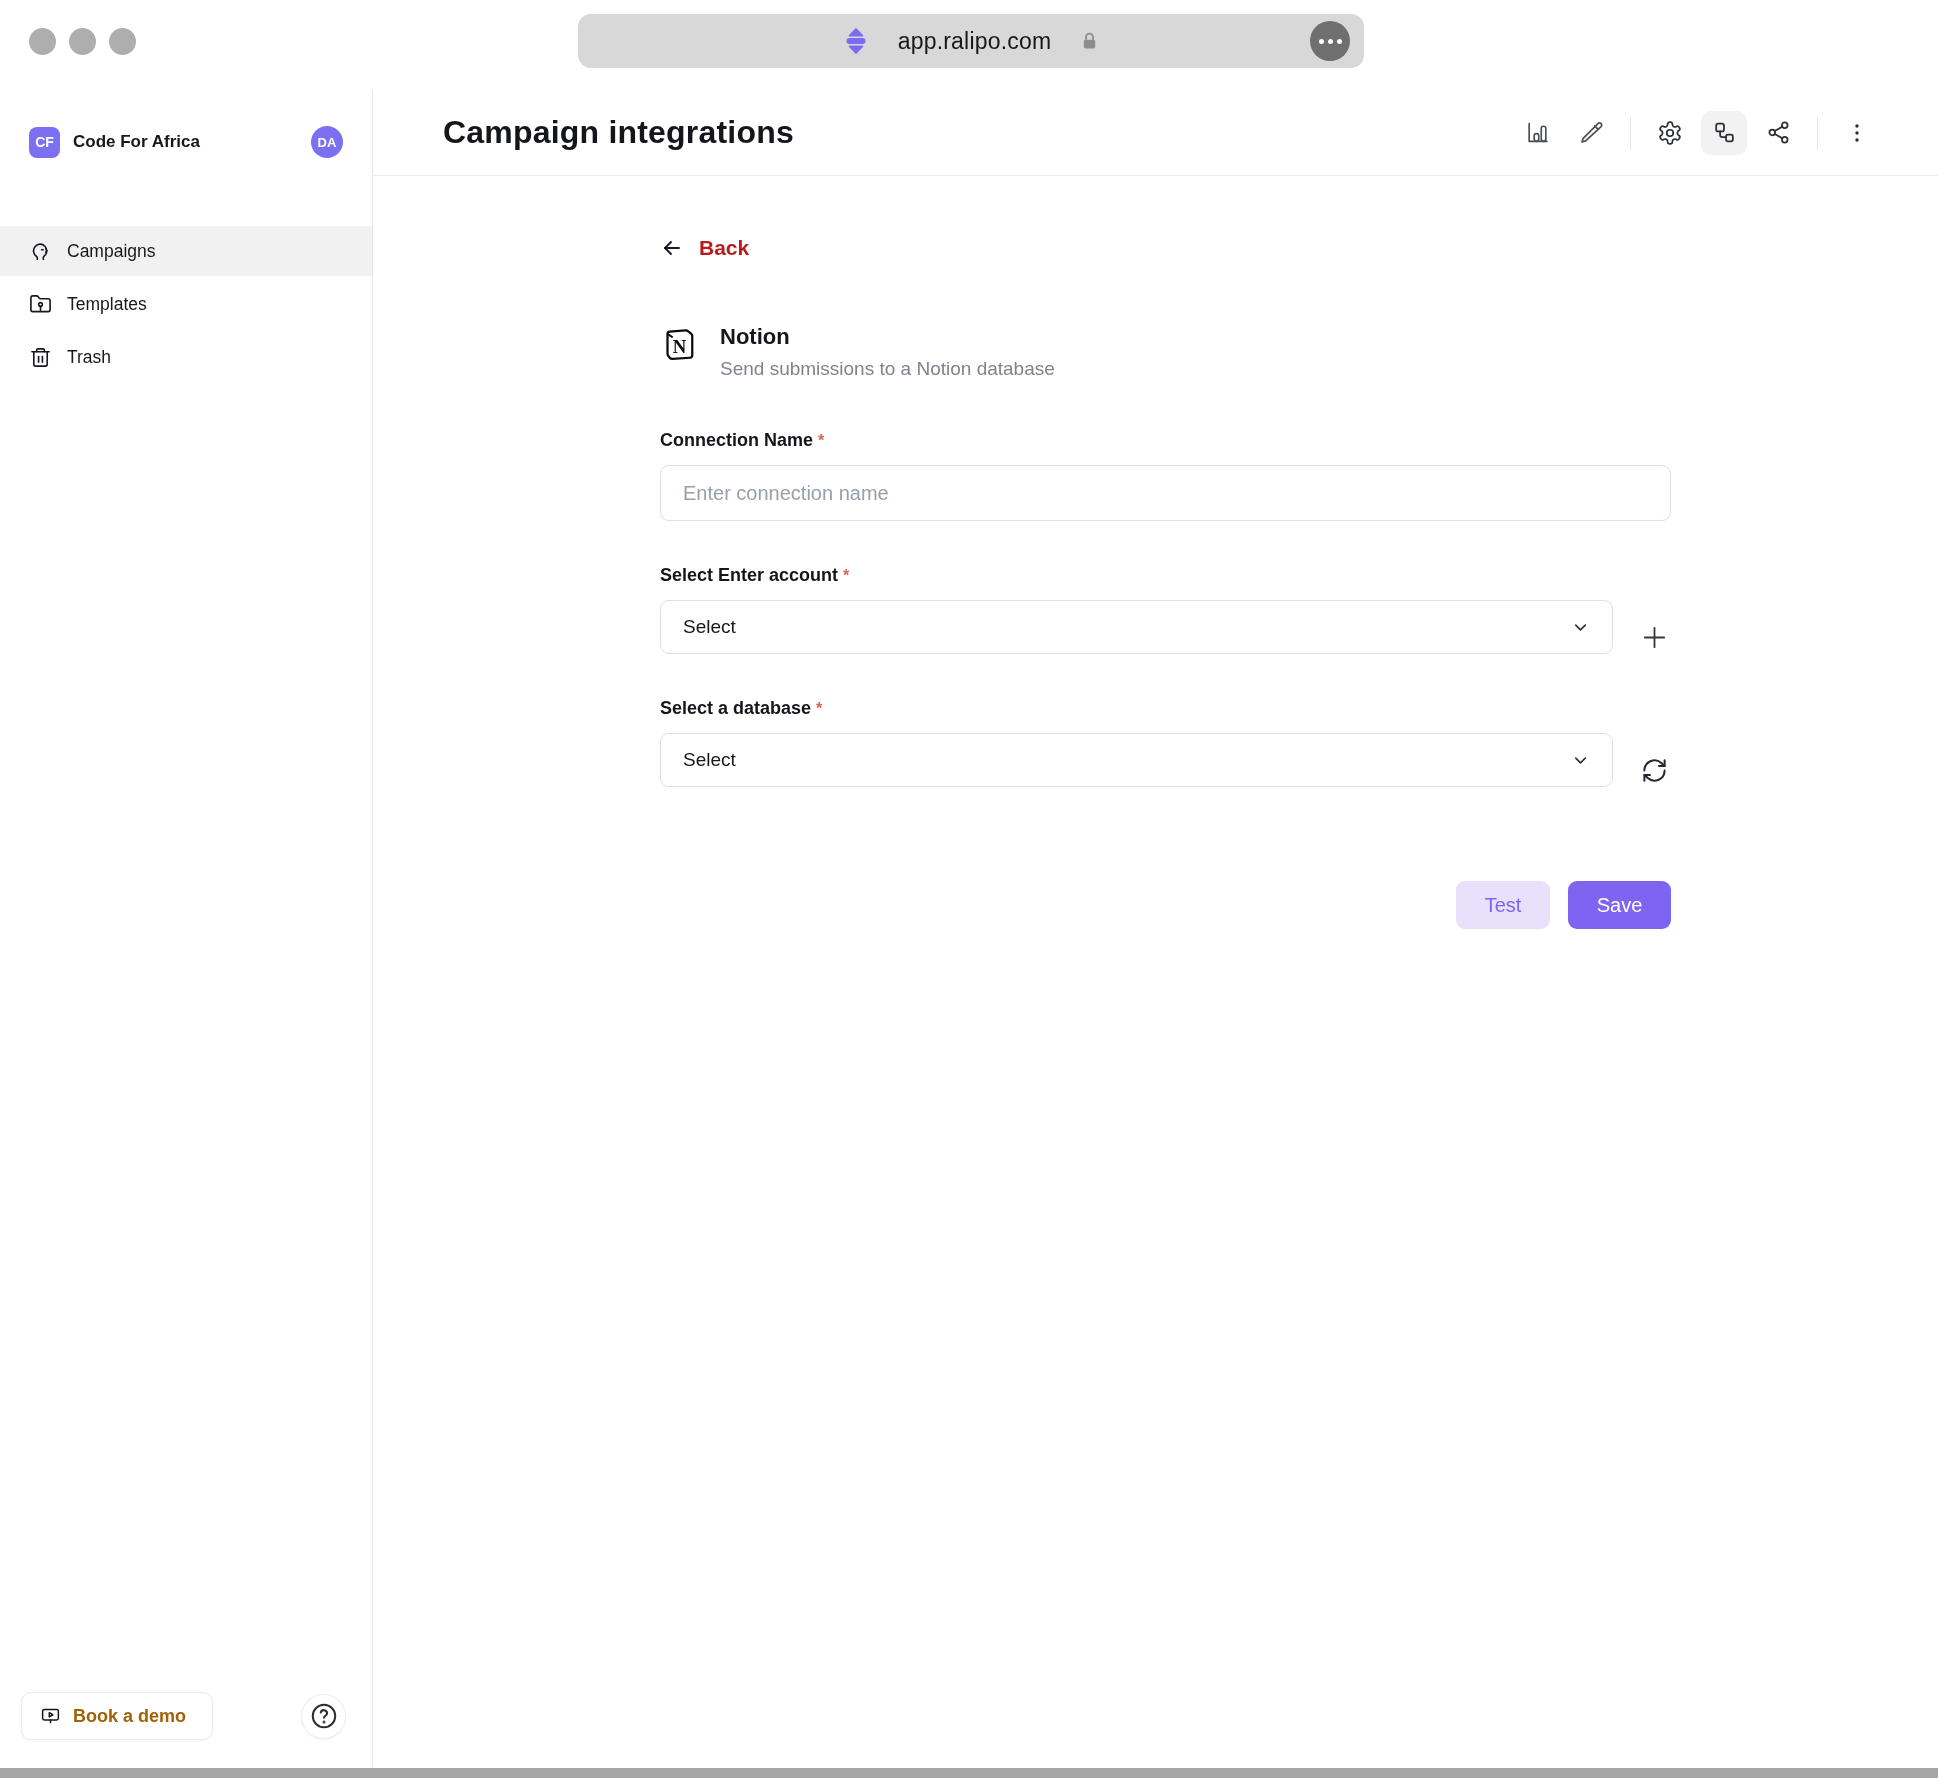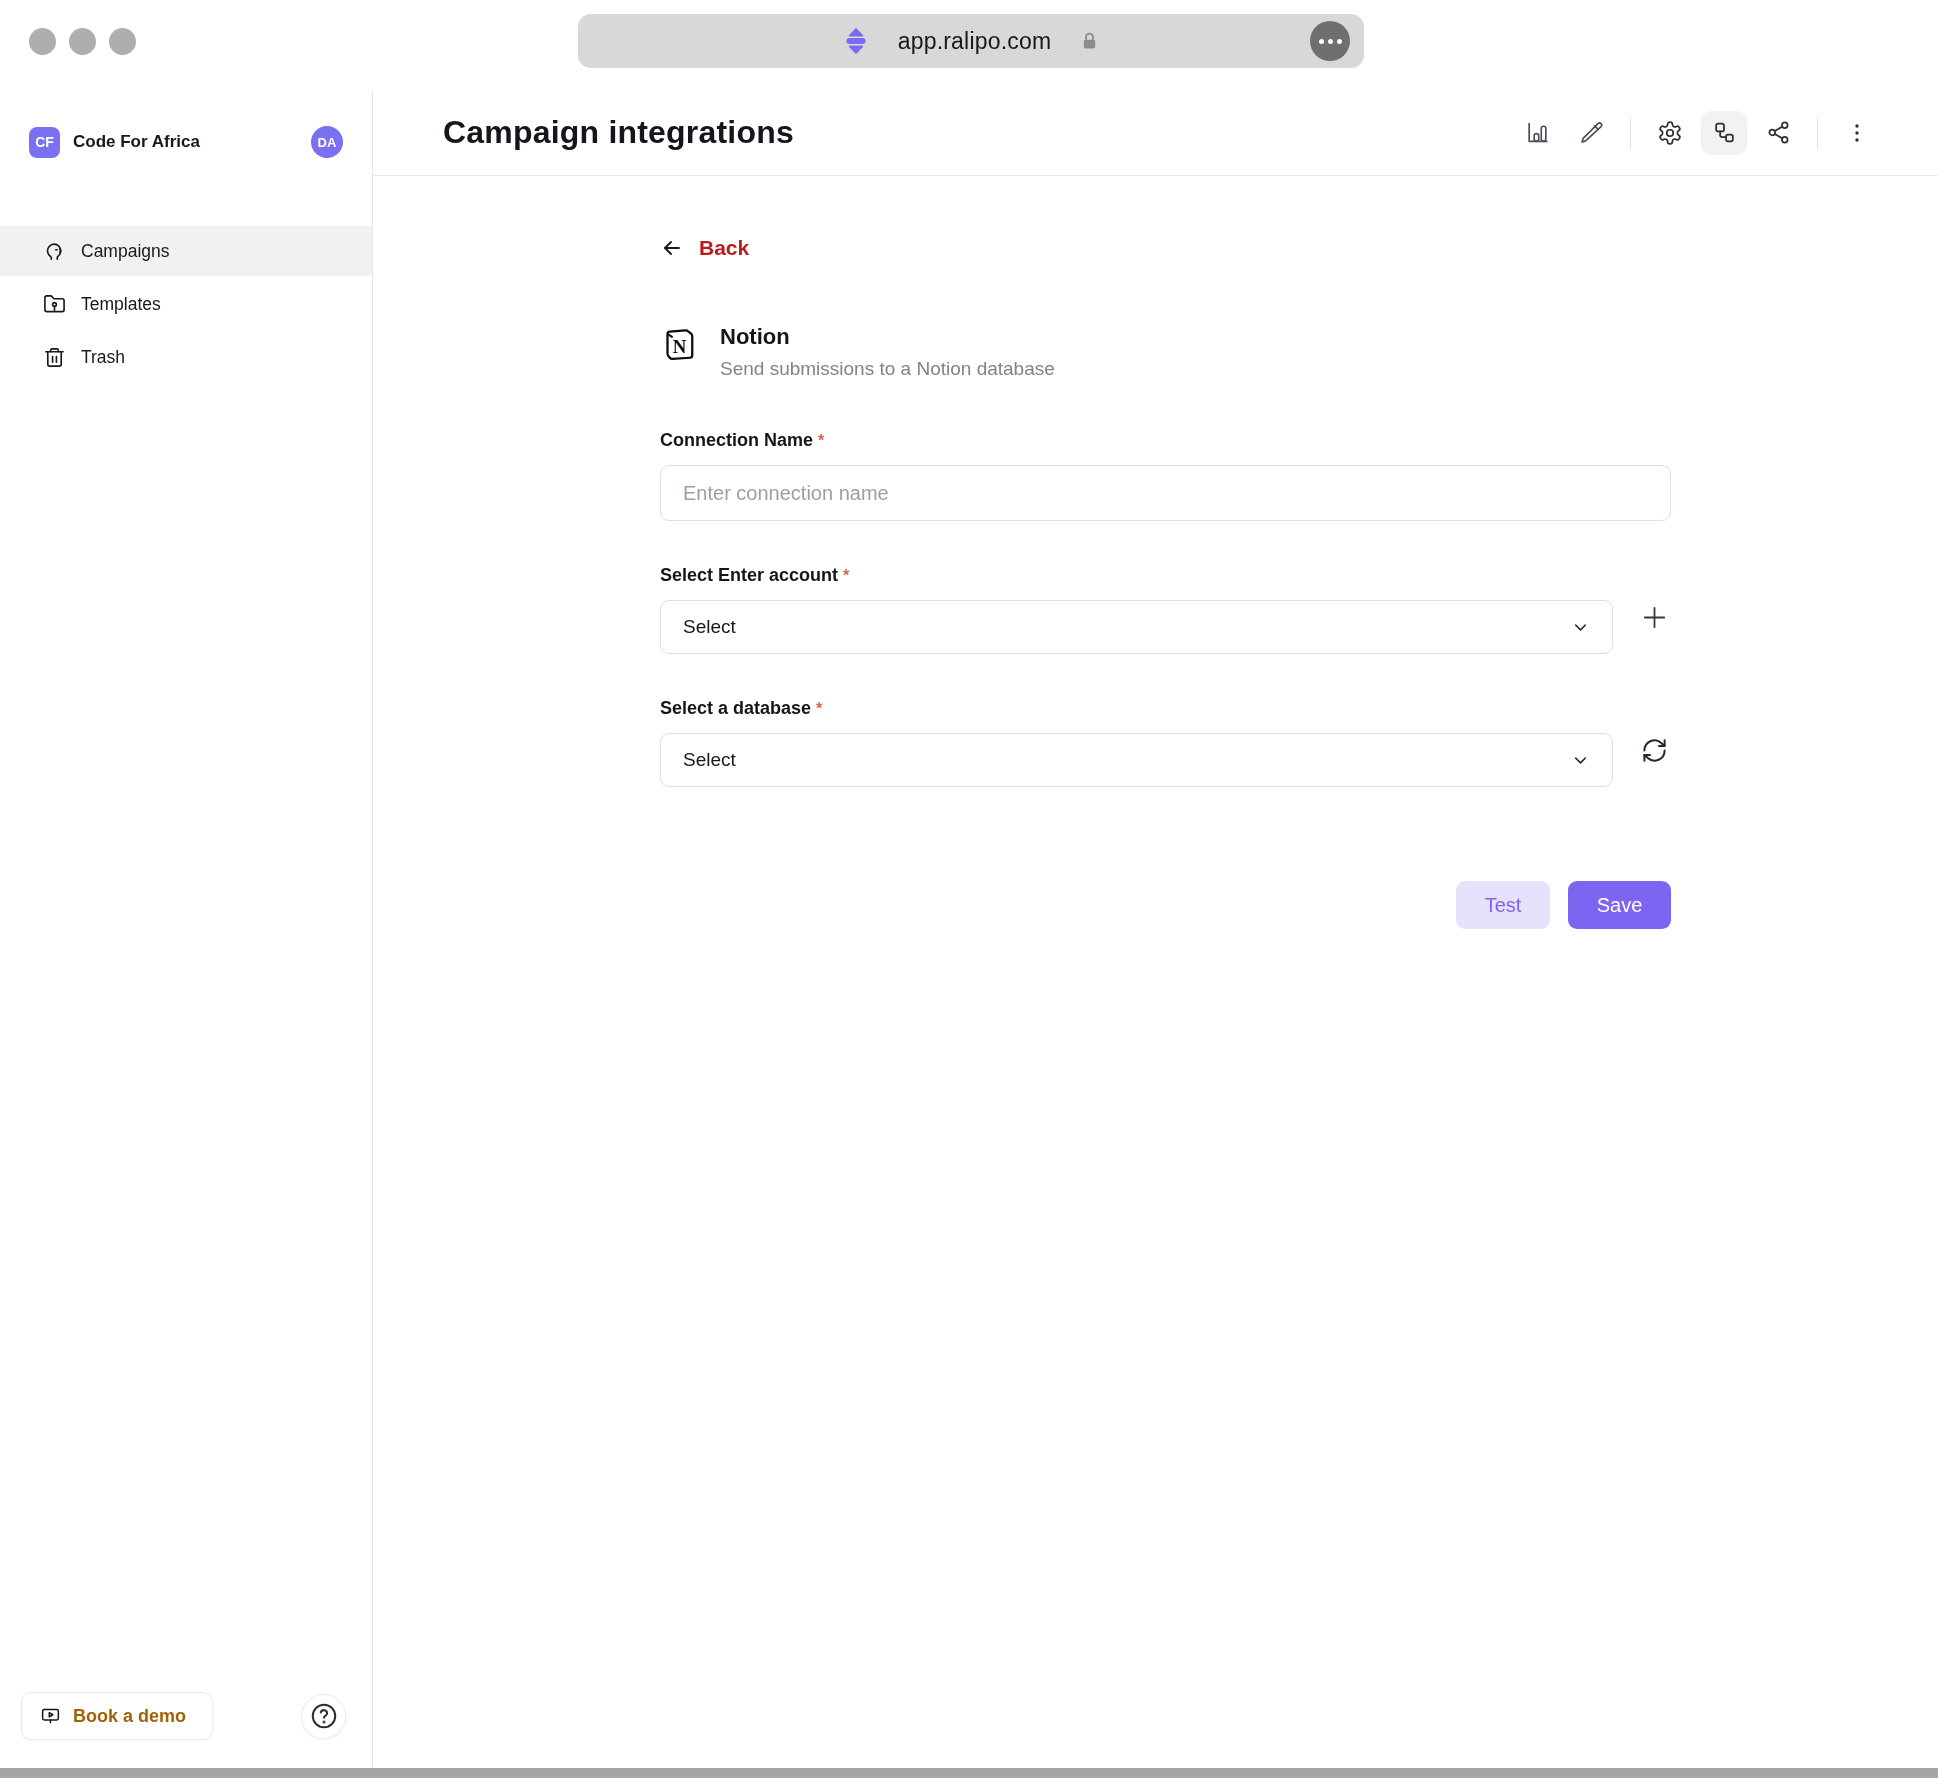--- a/index.html
+++ b/index.html
@@ -18,21 +18,21 @@
 
   
   .app { position:absolute; top:90px; left:0; right:0; bottom:10px; display:flex; }
 
   .sidebar { position:relative; width:373px; border-right:1px solid #e7e7e8; background:#fff; flex:none; }
   .workspace { margin:36px 29px 0 29px; display:flex; align-items:center; }
   .ws-badge { width:31px; height:31px; border-radius:8px; background:#7b70f2; color:#fff; font-size:14px; font-weight:700; display:flex; align-items:center; justify-content:center; }
   .ws-name { margin-left:13px; font-size:17px; font-weight:600; color:#16181d; }
   .user-avatar { margin-left:auto; width:32px; height:32px; border-radius:50%; background:#7b70f2; color:#fff; font-size:13px; font-weight:700; display:flex; align-items:center; justify-content:center; }
   .nav { margin-top:68px; }
-  .nav-item { height:50px; margin-bottom:3px; display:flex; align-items:center; padding-left:43px; gap:15px; cursor:pointer; }
+  .nav-item { height:50px; margin-bottom:3px; display:flex; align-items:center; padding-left:29px; gap:15px; cursor:pointer; }
   .nav-item.active { background:#f1f1f2; }
   .nav-item .label { font-size:17.5px; font-weight:500; color:#17191e; }
   .nav-item svg { flex:none; }
 
   .sidebar-bottom { position:absolute; left:21px; right:26px; bottom:28px; display:flex; align-items:center; justify-content:space-between; }
   .demo-btn { height:48px; padding:0 26px 0 18px; background:#fff; border:1px solid #ececec; border-radius:10px; box-shadow:0 1px 3px rgba(0,0,0,.05); display:flex; align-items:center; gap:12px; cursor:pointer; }
   .demo-btn .label { font-size:18px; font-weight:700; color:#a16207; }
   .help-btn { width:45px; height:45px; border-radius:50%; background:#fff; border:1px solid #ededee; box-shadow:0 1px 3px rgba(0,0,0,.05); display:flex; align-items:center; justify-content:center; cursor:pointer; }
 
   .main { flex:1; position:relative; background:#fff; }
@@ -52,21 +52,21 @@
   .integ-logo { width:36px; height:38px; flex:none; margin-top:2px; }
   .integ-name { font-size:22px; font-weight:700; color:#14161c; }
   .integ-desc { margin-top:8px; font-size:19px; color:#7d8490; }
 
   .form { width:1011px; margin-top:50px; }
   .field-label { font-size:18px; font-weight:600; color:#14161c; }
   .req { color:#e0604f; margin-left:5px; font-weight:600; }
   .text-input { margin-top:14px; width:1011px; height:56px; border:1.5px solid #dcdfe4; border-radius:9px; padding:0 22px; font-size:20px; color:#15171c; font-family:"Liberation Sans",sans-serif; outline:none; }
   .text-input::placeholder { color:#98a0ab; }
   .field-group { margin-top:44px; }
-  .select-row { margin-top:14px; display:flex; align-items:flex-start; gap:24px; }
+  .select-row { margin-top:14px; display:flex; align-items:flex-end; gap:24px; }
   .select-box { width:953px; height:54px; border:1.5px solid #dcdfe4; border-radius:9px; display:flex; align-items:center; padding:0 22px; cursor:pointer; background:#fff; }
   .select-box .value { font-size:19px; color:#15171c; }
   .select-box svg { margin-left:auto; }
   .icon-ghost { width:34px; height:34px; display:flex; align-items:center; justify-content:center; cursor:pointer; }
 
   .actions { margin-top:94px; display:flex; justify-content:flex-end; gap:18px; }
   .btn { height:48px; border:none; border-radius:9px; font-family:"Liberation Sans",sans-serif; font-size:20px; font-weight:500; cursor:pointer; }
   .btn-test { width:94px; background:#e7e1fc; color:#7d64f1; }
   .btn-save { width:103px; background:#7d64f1; color:#fff; }
 

